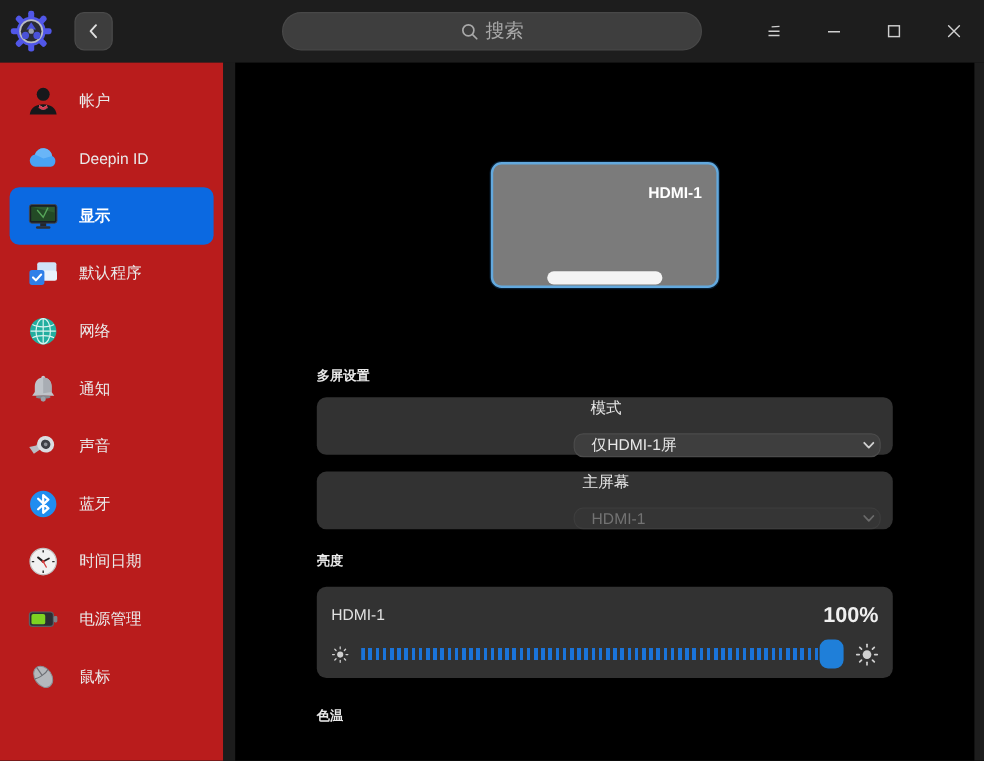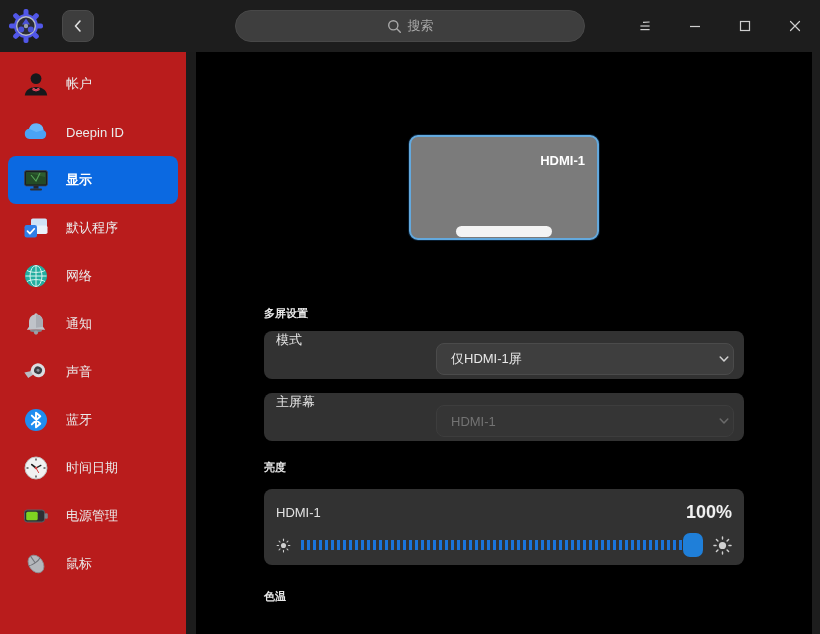--- a/index.html
+++ b/index.html
@@ -18,21 +18,21 @@
     width:32px; height:32px; margin-left:18px; border-radius:8px;
     background:#3d3d3d; border:1px solid #4a4a4a;
     display:flex; align-items:center; justify-content:center; cursor:pointer;
   }
   .search-box {
     position:absolute; left:235px; top:10px; width:350px; height:32px;
     background:#3e3e3e; border:1px solid #484848; border-radius:16px;
     display:flex; align-items:center; justify-content:center; gap:6px;
     color:#a9a9a9; cursor:text;
   }
-  .search-box .ph { font-size:13px; color:#a9a9a9; }
+  .search-box .ph { font-size:16px; color:#a9a9a9; }
   .win-controls { position:absolute; right:0; top:0; height:52px; display:flex; align-items:center; }
   .win-btn { width:50px; height:52px; display:flex; align-items:center; justify-content:center; cursor:pointer; color:#cfcfcf; }
   .win-btn svg { display:block; }
 
   
   .body-row { flex:1; display:flex; background:#1d1d1d; min-height:0; }
 
   
   .sidebar { width:186px; flex:0 0 186px; background:#b91c1c; padding-top:8px; overflow:hidden; }
   .side-item {
@@ -63,26 +63,26 @@
     width:96px; height:11px; background:#f4f4f4; border-radius:6px;
   }
 
   
   .section-title { font-size:11px; font-weight:bold; color:#e9e9e9; }
   .st-1 { margin-top:66px; margin-bottom:10px; }
   .st-2 { margin-top:19px; margin-bottom:14px; }
   .st-3 { margin-top:24px; }
 
   .card { background:#323232; border-radius:8px; }
-  .row-card { height:48px; display:flex; padding:0 10px 0 12px; }
+  .row-card { height:48px; display:flex; align-items:center; padding:0 10px 0 12px;flex-direction:column; }
   .row-card + .row-card { margin-top:14px; }
   .row-label { font-size:13px; color:#e6e6e6; }
 
   .dropdown {
-    margin-left:auto; width:298px; height:32px; border-radius:8px;
+    margin-left:auto; width:256px; height:32px; border-radius:8px;
     background:#3e3e3e; border:1px solid #4b4b4b;
     display:flex; align-items:center; padding:0 2px 0 14px; cursor:pointer;margin-top:12px;
   }
   .dropdown .dd-value { font-size:13px; color:#e8e8e8; }
   .dropdown .dd-chevron { margin-left:auto; color:#d0d0d0; display:flex; }
   .dropdown.disabled { background:#353535; border-color:#3d3d3d; cursor:default; }
   .dropdown.disabled .dd-value { color:#737373; }
   .dropdown.disabled .dd-chevron { color:#6a6a6a; }
 
   

